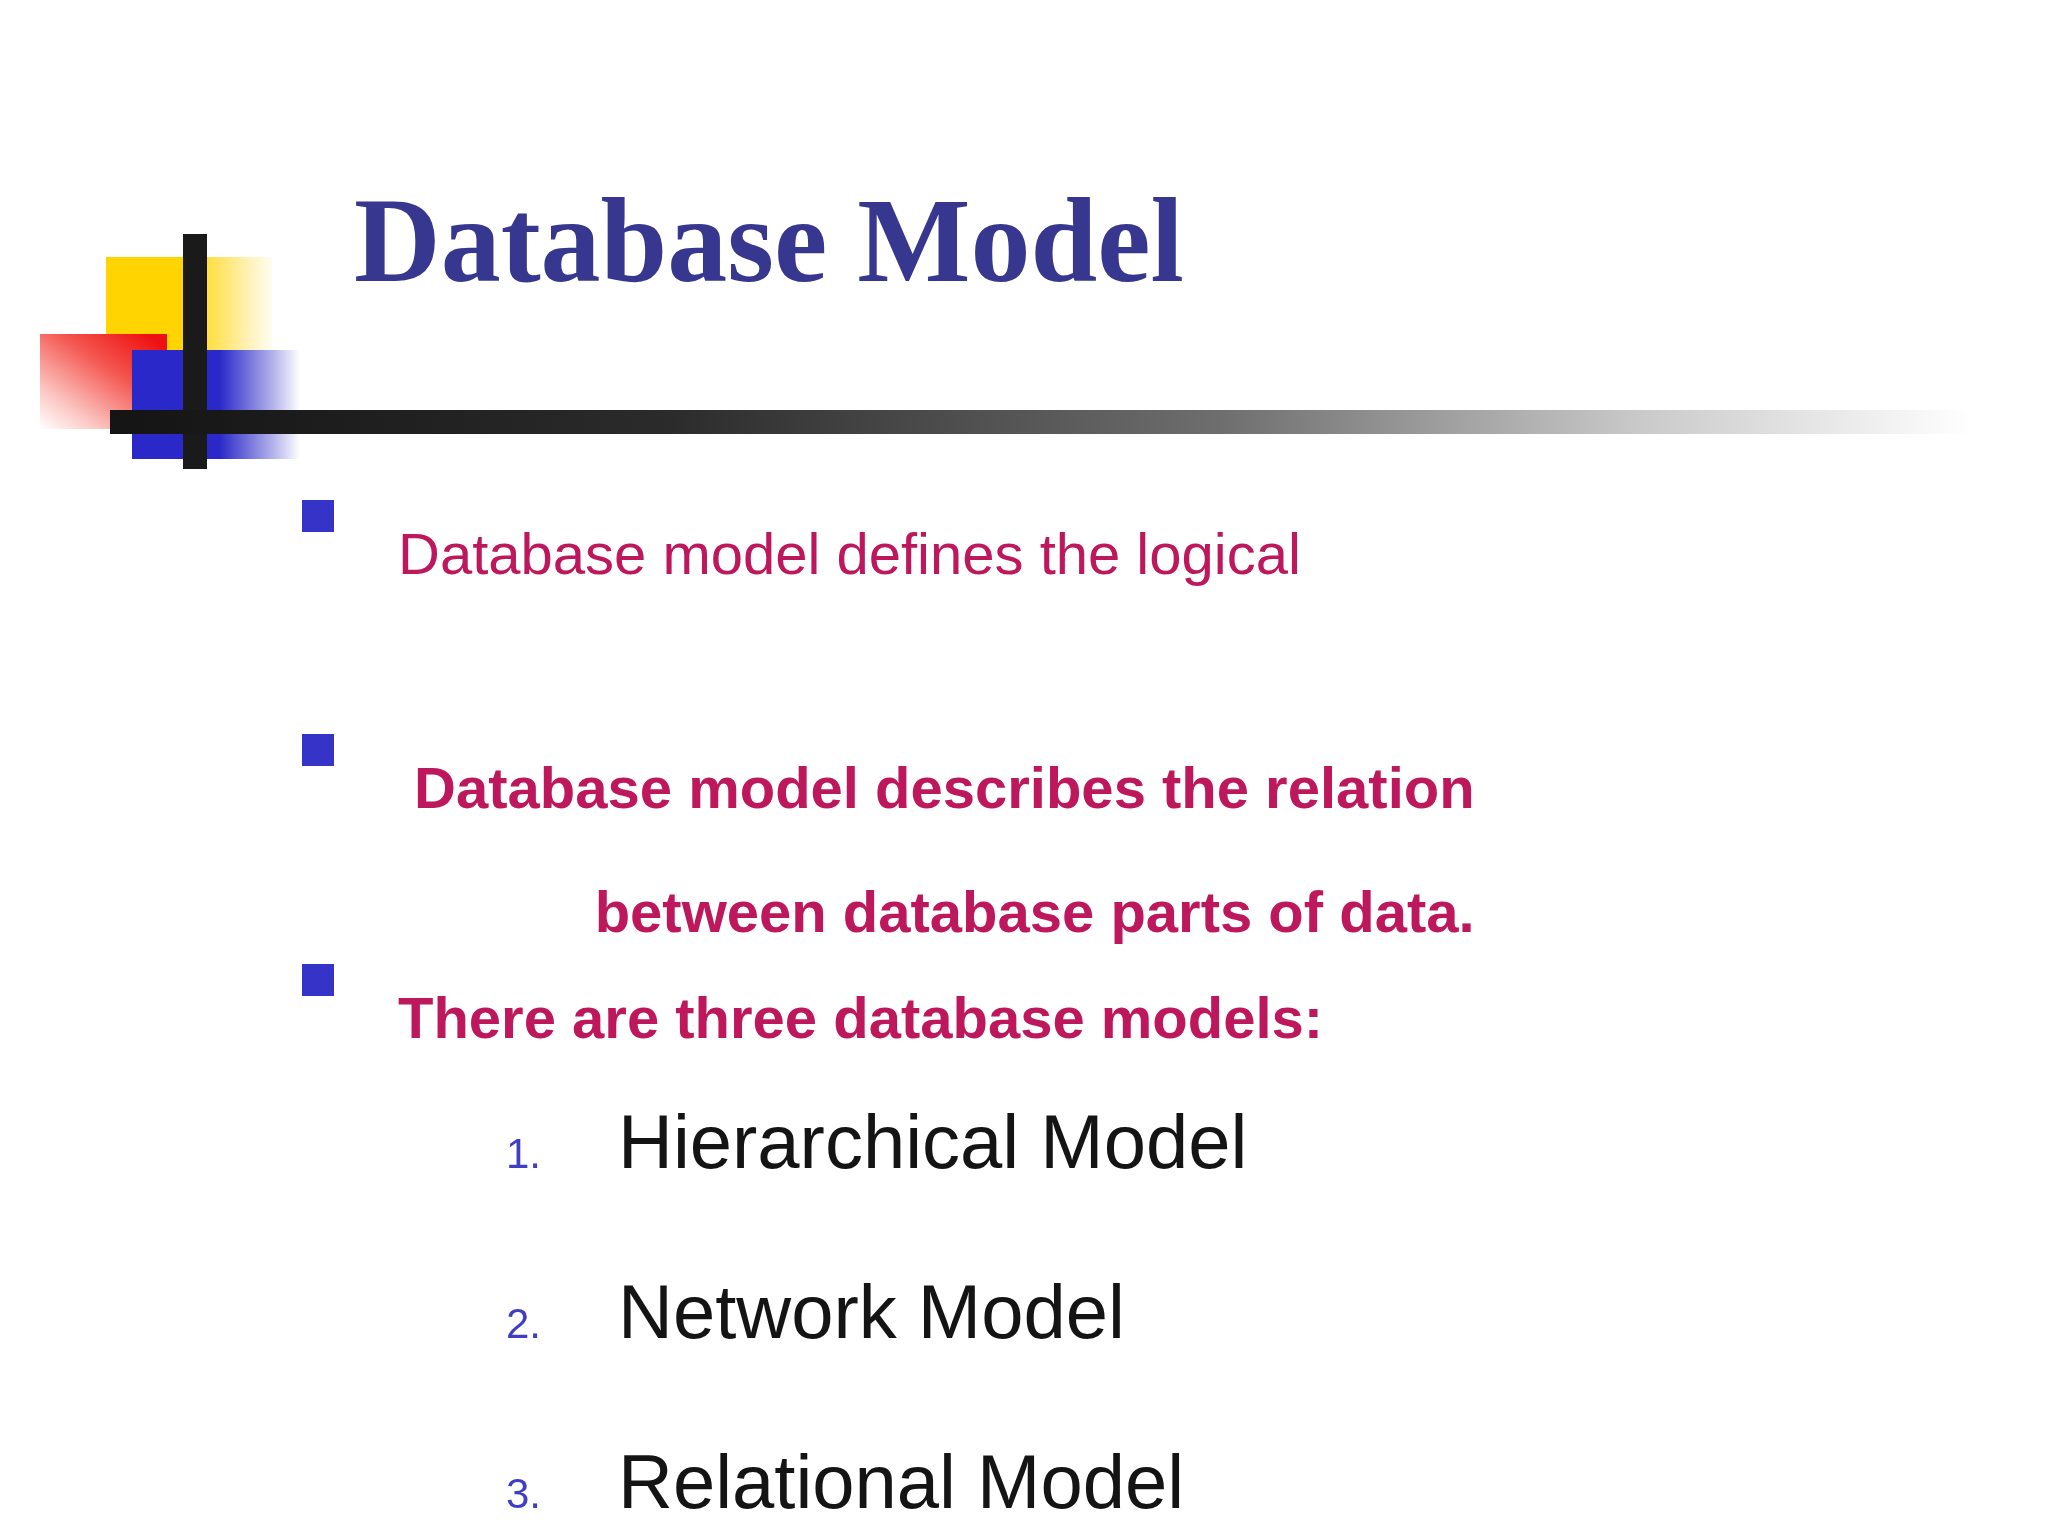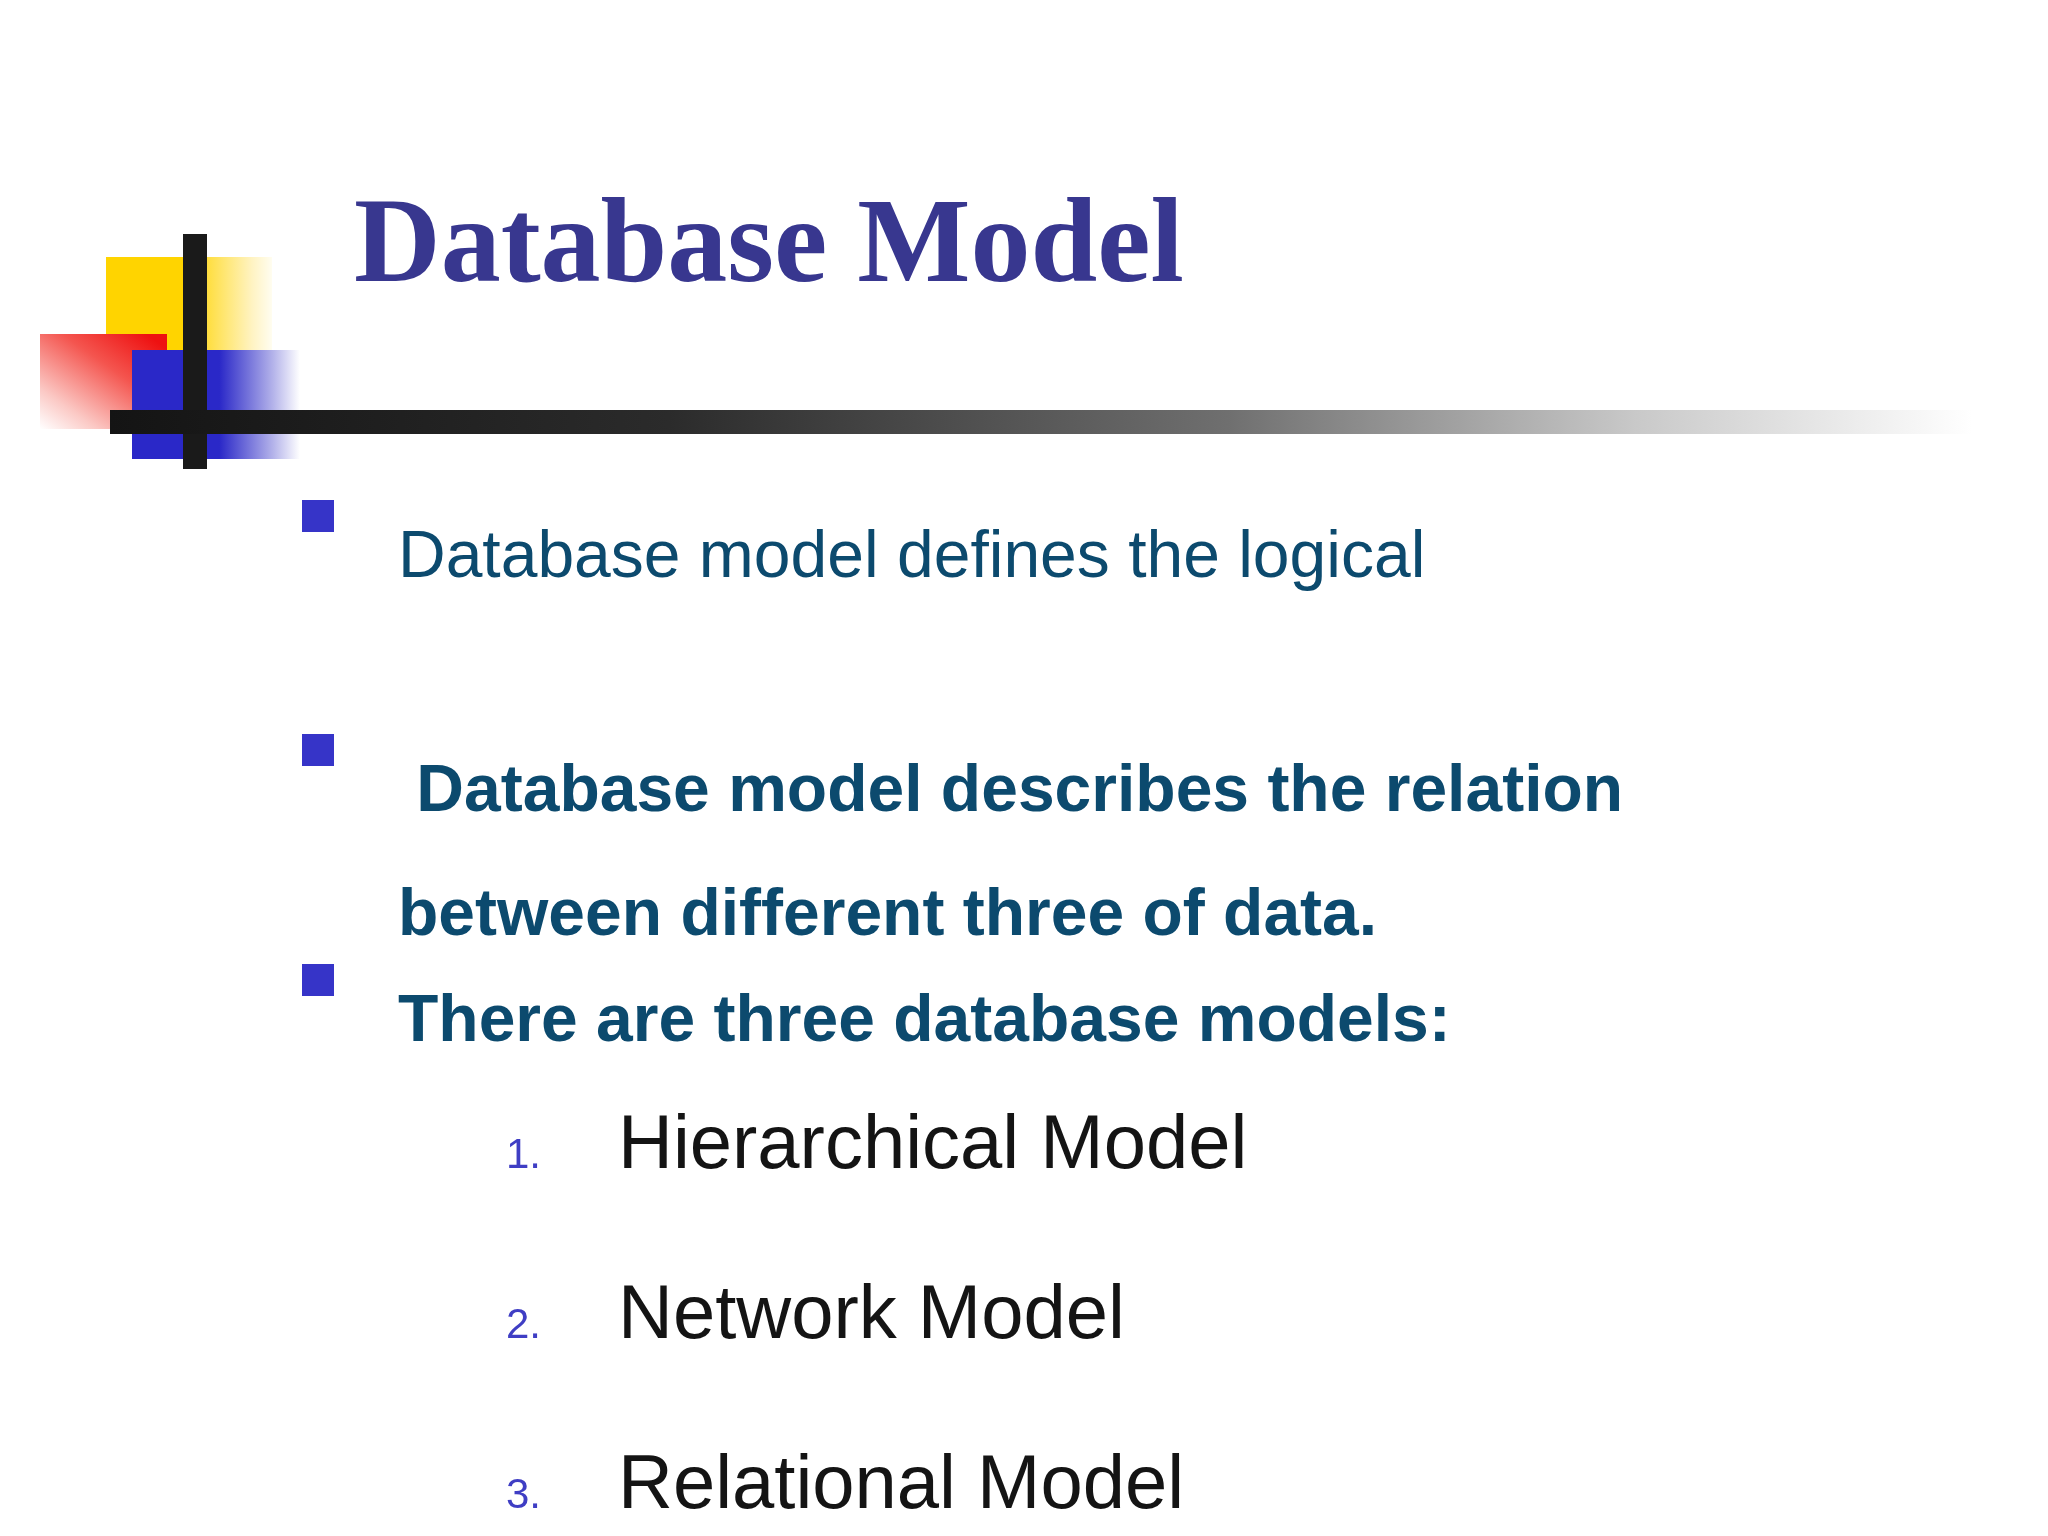--- a/index.html
+++ b/index.html
@@ -46,23 +46,24 @@
     font-weight: 700;
     color: #38378F;
     white-space: nowrap;
     line-height: 1.15;
   }
 
   
   .bullet-item {
     position: absolute;
     left: 362px;
-    color: #0c4a6e;
-    font-size: 66px;
+    color: #be185d;
+    font-size: 58px;
     line-height: 100px;
+    text-align: right;
   }
   .bullet-square {
     position: absolute; left: -72px; top: 20px;
     width: 32px; height: 32px;
     background: #3634C8;
   }
   .bullet-line { white-space: pre; }
 
   .bullet-item.b1 { top: 468px; }
   .bullet-item.b2 { top: 702px; font-weight: bold; }
@@ -98,21 +99,21 @@
   <div class="slide-title">Database Model</div>
 
   <div class="bullet-item b1">
     <span class="bullet-square"></span>
     <div class="bullet-line">Database model defines the logical</div>
   </div>
 
   <div class="bullet-item b2">
     <span class="bullet-square"></span>
     <div class="bullet-line"> Database model describes the relation</div>
-    <div class="bullet-line">between different three of data.</div>
+    <div class="bullet-line">between database parts of data.</div>
   </div>
 
   <div class="bullet-item b3">
     <span class="bullet-square"></span>
     <div class="bullet-line">There are three database models:</div>
   </div>
 
   <div class="numbered-list">
     <div class="numbered-row">
       <span class="list-number">1.</span>

